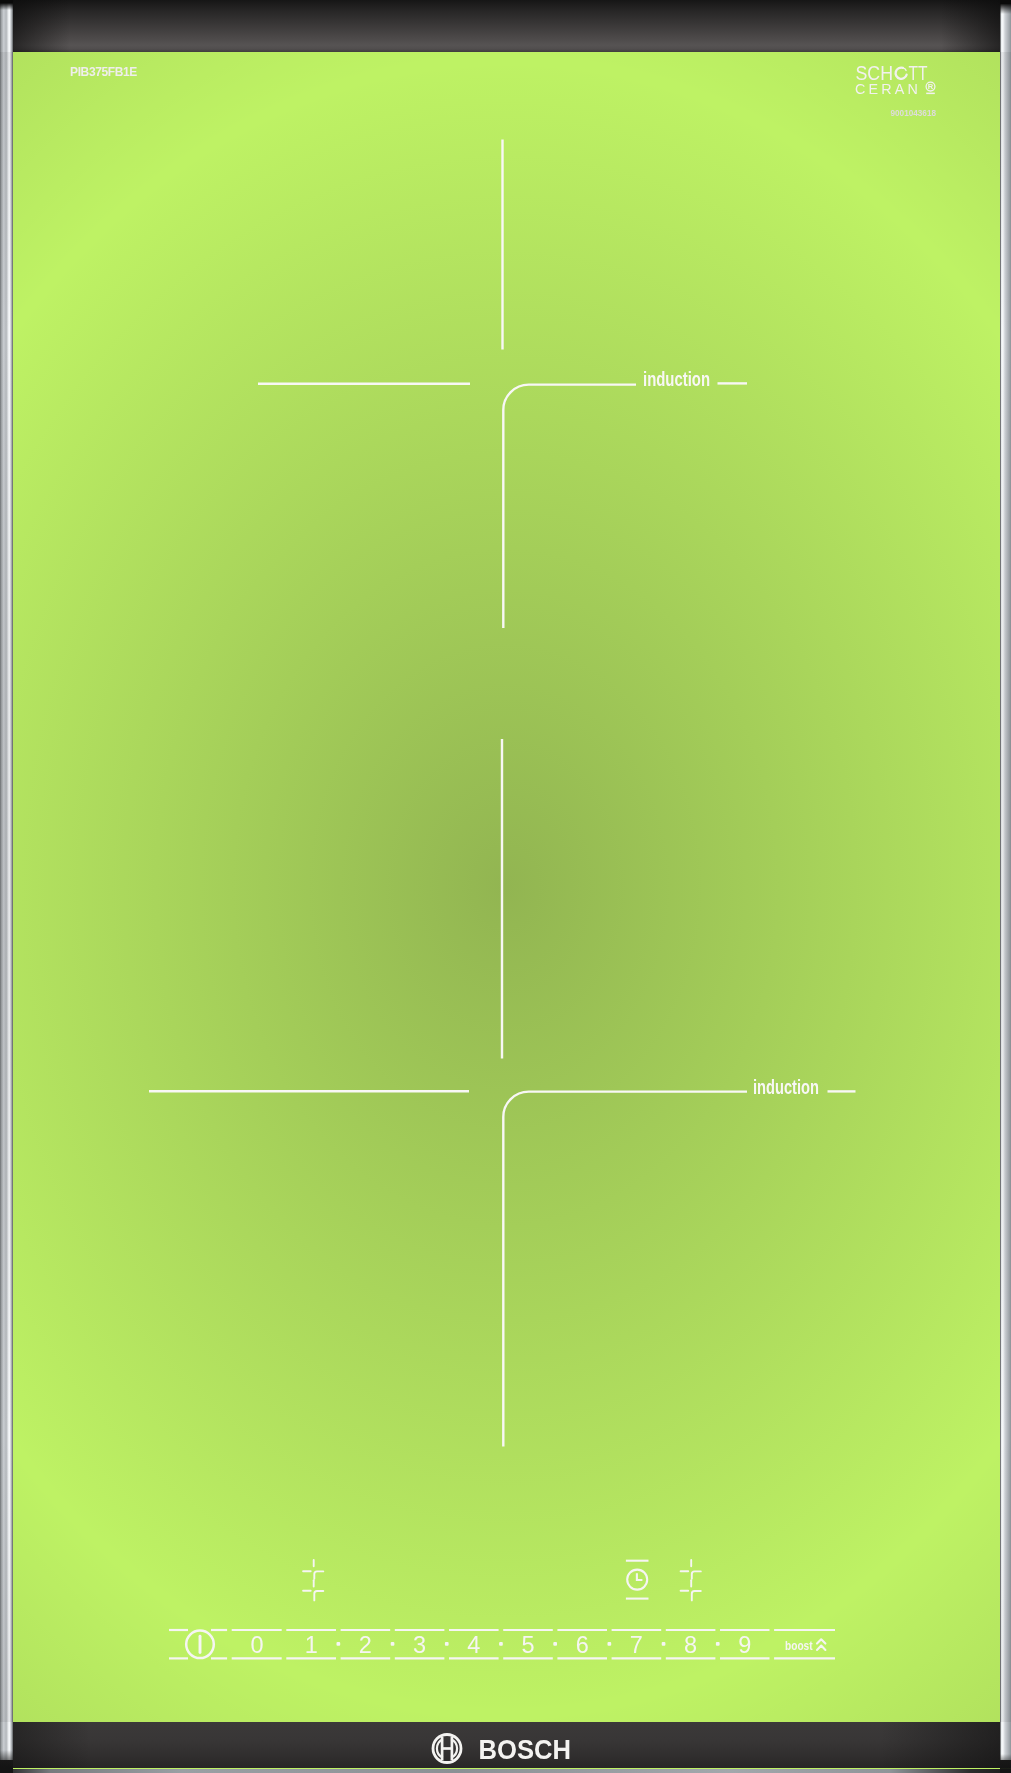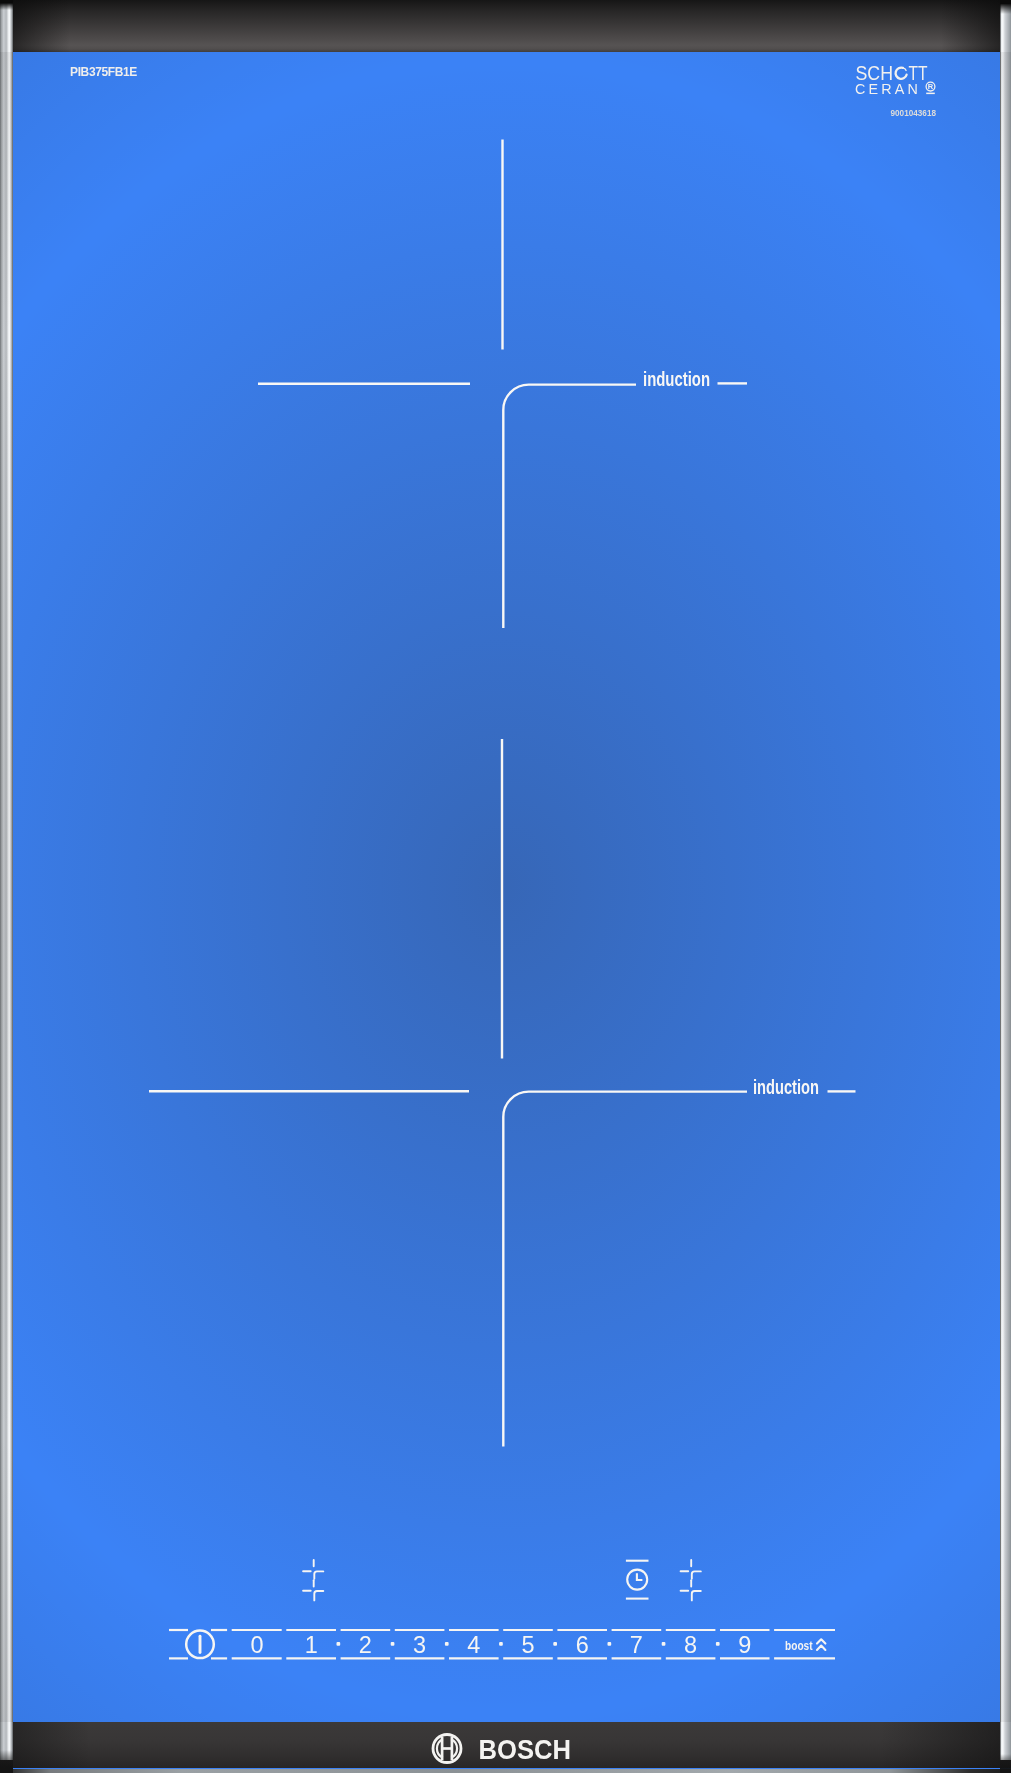--- a/index.html
+++ b/index.html
@@ -1,16 +1,16 @@
 <!DOCTYPE html>
 <html><head>
 <meta charset="utf-8">
 <style>
 html,body{margin:0;padding:0;background:#1e1b1a;}
-#hob{position:relative;width:1011px;height:1773px;background:#3b82f6;overflow:hidden;font-family:"Liberation Sans",sans-serif;}
+#hob{position:relative;width:1011px;height:1773px;background:#bef264;overflow:hidden;font-family:"Liberation Sans",sans-serif;}
 .abs{position:absolute;}
 </style>
 </head>
 <body>
 <div id="hob">
 
 <div class="abs" style="left:0;top:0;width:1011px;height:52px;background:linear-gradient(to bottom,#161616 0%,#252424 18%,#383636 45%,#4a4747 70%,#565353 87%,#514e4e 94%,#403d3d 100%);"></div>
 
 <div class="abs" style="left:0;top:0;width:70px;height:52px;background:linear-gradient(to right,rgba(10,10,10,0.75) 0%,rgba(10,10,10,0) 100%);"></div>
 

